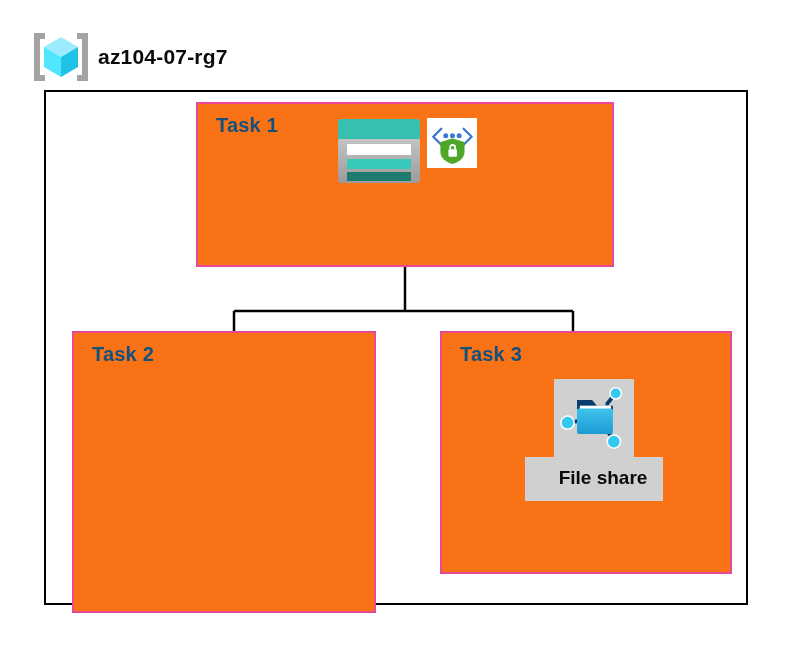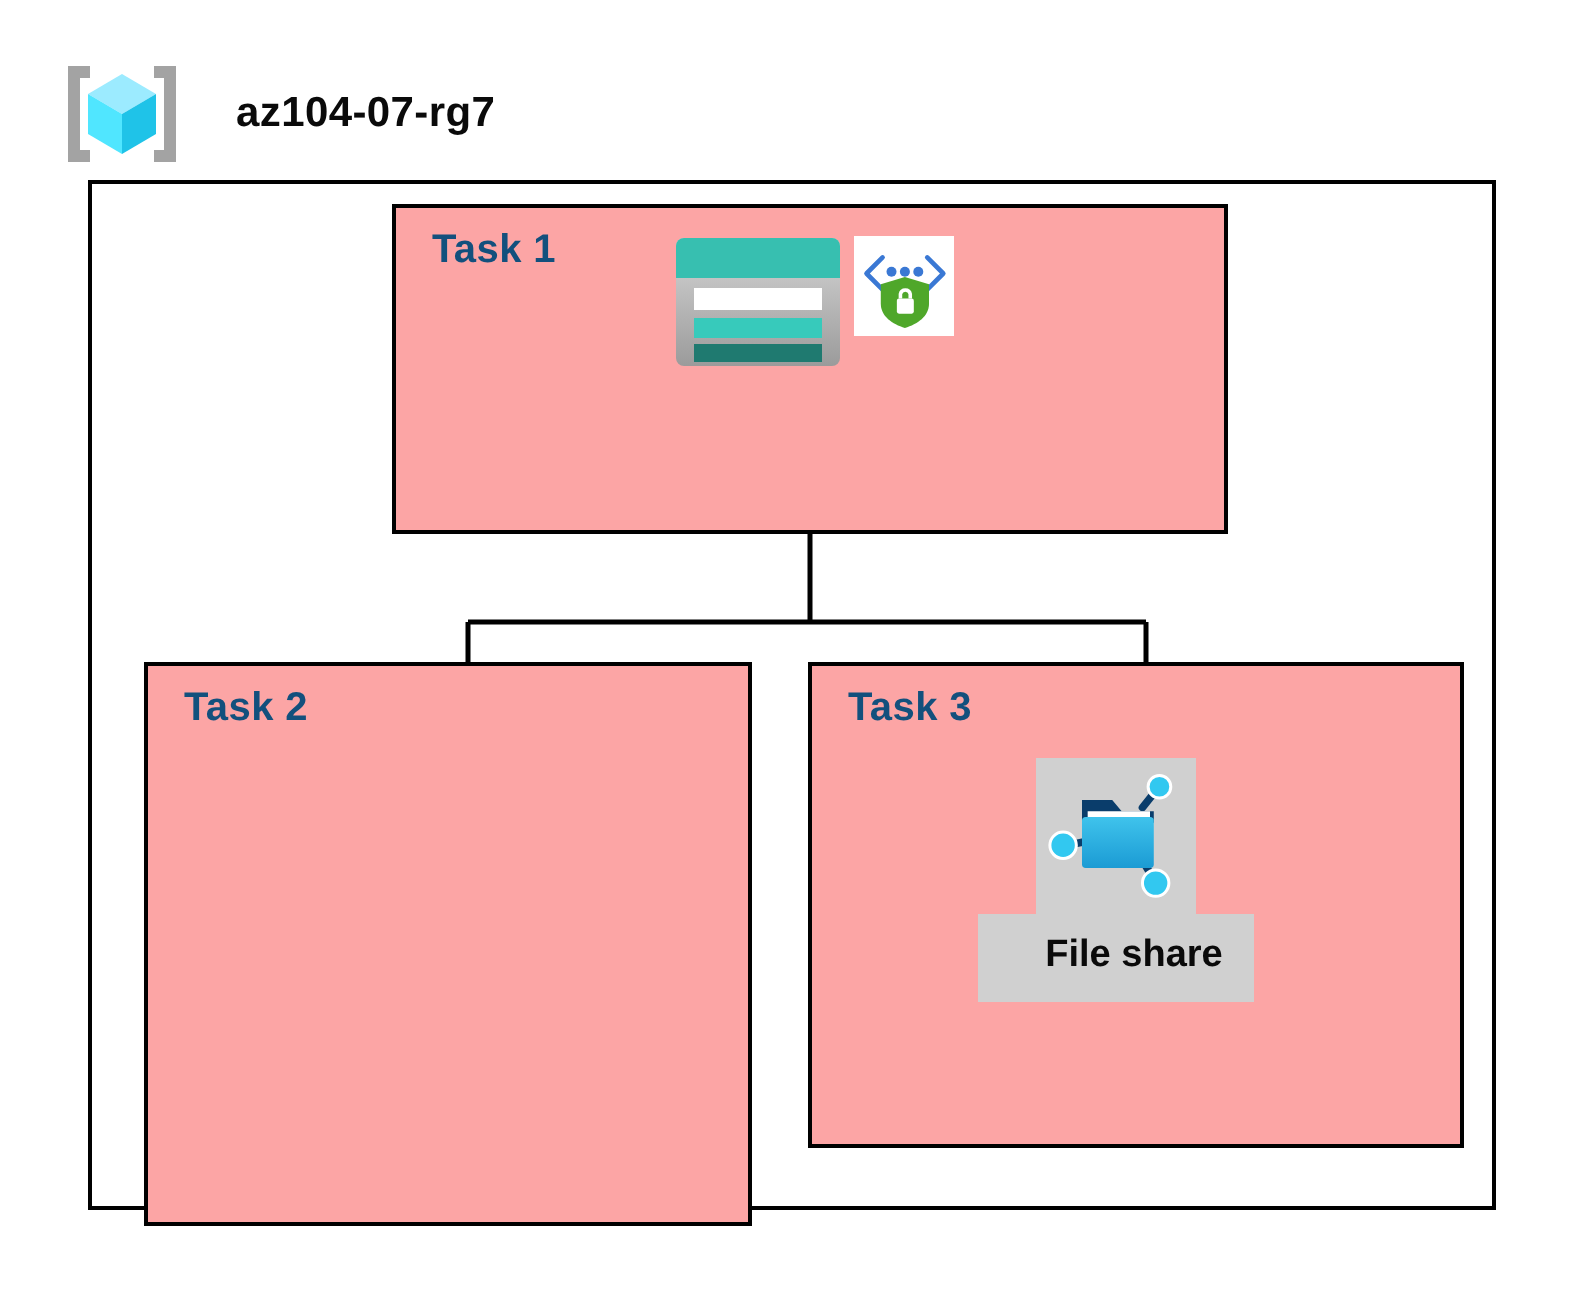--- a/index.html
+++ b/index.html
@@ -16,21 +16,21 @@
   }
 
   
   .rg-header {
     position: absolute;
     left: 30px;
     top: 26px;
     height: 62px;
     display: flex;
     align-items: center;
-    gap: 26px;
+    gap: 6px;
   }
   .rg-icon {
     width: 62px;
     height: 56px;
     display: block;
   }
   .rg-title {
     font-size: 21px;
     font-weight: bold;
     color: #0a0a0a;
@@ -46,27 +46,27 @@
     width: 704px;
     height: 515px;
     border: 2px solid #000000;
     background: #ffffff;
     box-sizing: border-box;
   }
 
   
   .task-panel {
     position: absolute;
-    border: 2px solid #000000;
-    background: #fca5a5;
+    border: 2px solid #ec4899;
+    background: #f97316;
     box-sizing: border-box;
   }
   .task-1 { left: 196px; top: 102px;  width: 418px; height: 165px; }
   .task-2 { left: 72px;  top: 331px;  width: 304px; height: 282px; }
-  .task-3 { left: 404px; top: 331px;  width: 328px; height: 243px; }
+  .task-3 { left: 440px; top: 331px;  width: 292px; height: 243px; }
 
   .task-label {
     position: absolute;
     left: 18px;
     top: 10px;
     font-size: 20px;
     font-weight: bold;
     color: #13507d;
     letter-spacing: 0.2px;
     white-space: nowrap;

